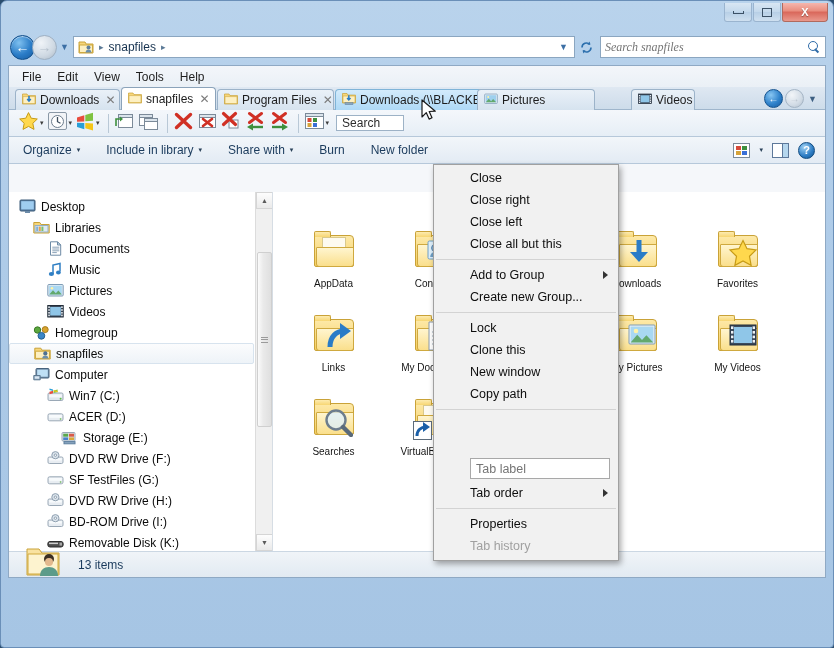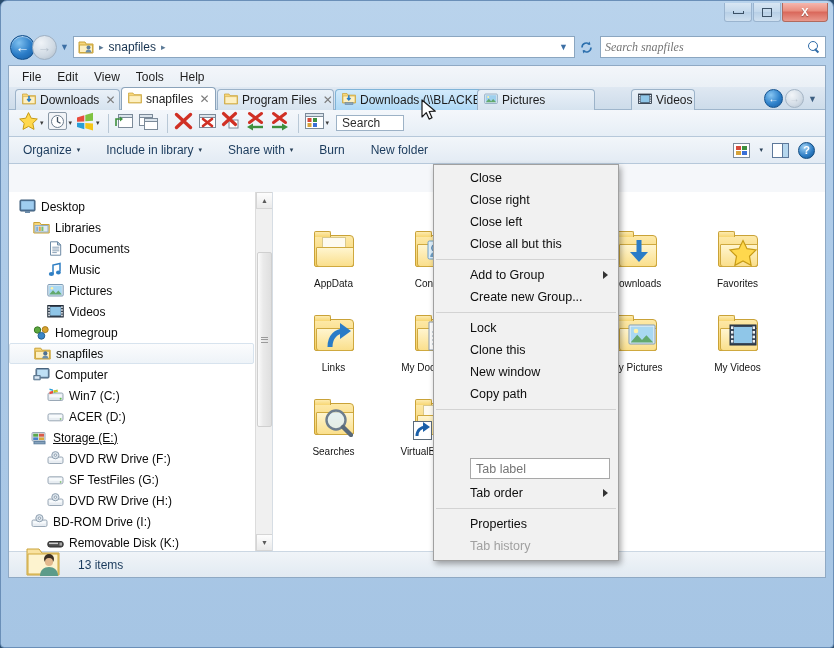--- a/index.html
+++ b/index.html
@@ -782,21 +782,21 @@
               <span>Win7 (C:)</span>
             </div>
             <div class="treeitem" style="padding-left: 38px;">
               <span class="ti-icon"><svg width="17" height="15" viewBox="0 0 17 15">
                   <rect x="1" y="4.8" width="15" height="7" rx="1.6" fill="#e8edf2" stroke="#9aa8b6"></rect>
                   <rect x="2.2" y="6" width="12.6" height="2.8" fill="#f7fafc"></rect>
                   <circle cx="13.6" cy="10" r=".9" fill="#89c47a"></circle>
                 </svg></span>
               <span>ACER (D:)</span>
             </div>
-            <div class="treeitem" style="padding-left: 22px; text-decoration: underline;">
+            <div class="treeitem" style="padding-left: 52px;">
               <span class="ti-icon"><svg width="17" height="15" viewBox="0 0 17 15">
                   <rect x="1" y="2.5" width="13" height="8.5" rx="1" fill="#e2e9f0" stroke="#9aa8b6"></rect>
                   <rect x="2.2" y="3.7" width="5" height="3" fill="#5aa84c"></rect>
                   <rect x="8" y="3.7" width="5" height="3" fill="#d85a4a"></rect>
                   <rect x="2.2" y="7.4" width="5" height="2.6" fill="#4a82c8"></rect>
                   <rect x="8" y="7.4" width="5" height="2.6" fill="#d8a83a"></rect>
                   <rect x="3" y="11.6" width="11" height="2.2" fill="#8aa6bf" stroke="#5d7f9e"></rect>
                 </svg></span>
               <span>Storage (E:)</span>
             </div>
@@ -819,21 +819,21 @@
             </div>
             <div class="treeitem" style="padding-left: 38px;">
               <span class="ti-icon"><svg width="17" height="15" viewBox="0 0 17 15">
                   <rect x="1" y="6" width="15" height="6.5" rx="1.4" fill="#e8edf2" stroke="#9aa8b6"></rect>
                   <rect x="2.2" y="7.2" width="12.6" height="2.3" fill="#f7fafc"></rect>
                   <circle cx="8.4" cy="4.2" r="3.6" fill="#dbe4ec" stroke="#8fa0b0"></circle>
                   <circle cx="8.4" cy="4.2" r="1.2" fill="#fff" stroke="#8fa0b0"></circle>
                 </svg></span>
               <span>DVD RW Drive (H:)</span>
             </div>
-            <div class="treeitem" style="padding-left: 22px;">
+            <div class="treeitem" style="padding-left: 38px;">
               <span class="ti-icon"><svg width="17" height="15" viewBox="0 0 17 15">
                   <rect x="1" y="6" width="15" height="6.5" rx="1.4" fill="#e8edf2" stroke="#9aa8b6"></rect>
                   <rect x="2.2" y="7.2" width="12.6" height="2.3" fill="#f7fafc"></rect>
                   <circle cx="8.4" cy="4.2" r="3.6" fill="#dbe4ec" stroke="#8fa0b0"></circle>
                   <circle cx="8.4" cy="4.2" r="1.2" fill="#fff" stroke="#8fa0b0"></circle>
                 </svg></span>
               <span>BD-ROM Drive (I:)</span>
             </div>
             <div class="treeitem" style="padding-left: 38px;">
               <span class="ti-icon"><svg width="17" height="15" viewBox="0 0 17 15">

